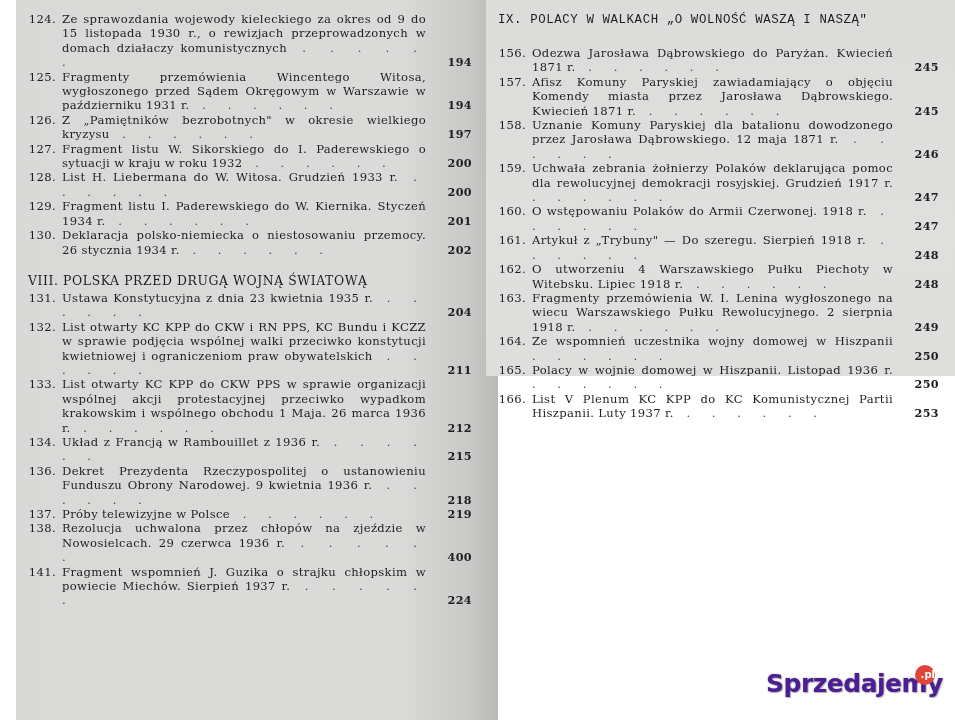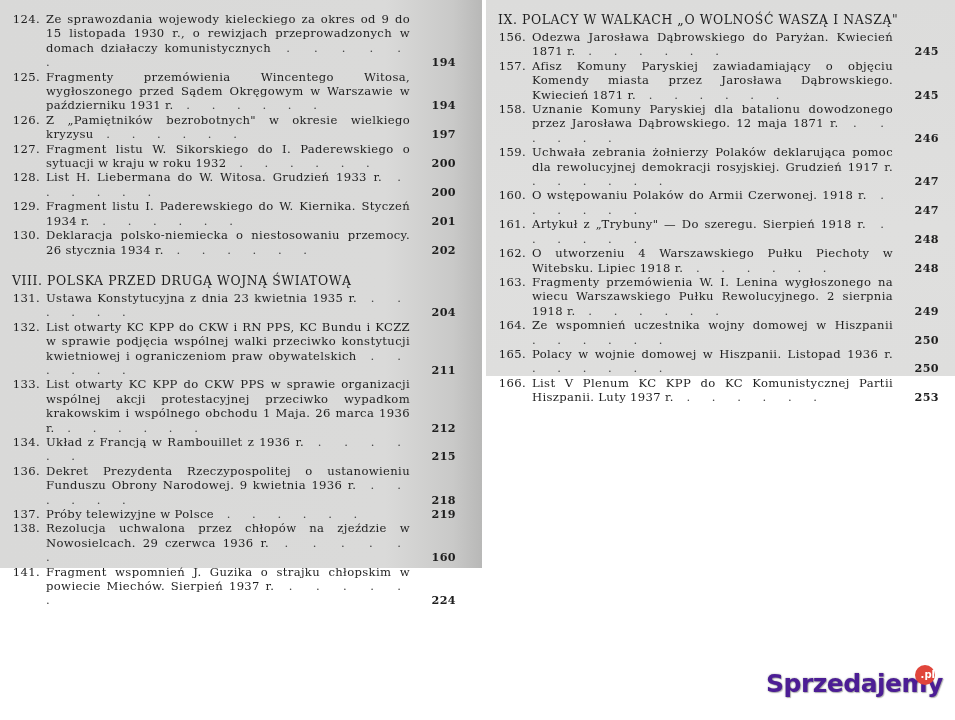--- a/index.html
+++ b/index.html
@@ -7,21 +7,21 @@
     width: 955px; height: 720px; position: relative; overflow: hidden;
     background: #ffffff;
     font-family: "DejaVu Serif", "Liberation Serif", serif;
     color: #1e1e1e;
   }
   .page {
     position: absolute;
     box-sizing: border-box;
   }
   #left-page {
-    left: 0; top: 0; width: 482px; height: 568px;
+    left: 16px; top: 0; width: 482px; height: 720px;
     background: linear-gradient(90deg, #d9d9d8 0%, #dadad9 80%, #c9c9c8 94%, #b8b8b7 100%);
   }
   #right-page {
     left: 486px; top: 0; width: 469px; height: 376px;
     background: linear-gradient(180deg, #dcdcdb 0%, #dfdfde 60%, #dededd 100%);
   }
   .toc {
     position: absolute;
     font-size: 11.6px;
     letter-spacing: 0.35px;
@@ -29,21 +29,21 @@
   #left-toc { left: 12px; top: 12px; width: 444px; }
   #right-toc { left: 12px; top: 10px; width: 441px; }
   .section-heading {
     font-size: 12.4px;
     letter-spacing: 0.6px;
     white-space: nowrap;
     height: 20px;
     line-height: 20px;
   }
   #left-heading { margin-top: 14px; }
-  #right-heading { margin-bottom: 0; }
+  #right-heading { margin-bottom: 16px; font-family: Liberation Mono, monospace; }
   .entry {
     display: flex;
     line-height: 14.4px;
   }
   .entry-num {
     width: 28px; flex: none; text-align: right; padding-right: 6px;
     font-weight: normal;
   }
   .entry-body {
     flex: 1; position: relative;
@@ -131,21 +131,21 @@
         <div class="entry">
           <span class="entry-num">136.</span>
           <span class="entry-body"><span class="entry-title">Dekret Prezydenta Rzeczypospolitej o ustanowieniu Funduszu Obrony Narodowej. 9 kwietnia 1936 r.</span><span class="leader"> . . . . . .</span><span class="entry-page">218</span></span>
         </div>
         <div class="entry">
           <span class="entry-num">137.</span>
           <span class="entry-body"><span class="entry-title">Próby telewizyjne w Polsce</span><span class="leader"> . . . . . .</span><span class="entry-page">219</span></span>
         </div>
         <div class="entry">
           <span class="entry-num">138.</span>
-          <span class="entry-body"><span class="entry-title">Rezolucja uchwalona przez chłopów na zjeździe w Nowosielcach. 29 czerwca 1936 r.</span><span class="leader"> . . . . . .</span><span class="entry-page">160</span></span>
+          <span class="entry-body"><span class="entry-title">Rezolucja uchwalona przez chłopów na zjeździe w Nowosielcach. 29 czerwca 1936 r.</span><span class="leader"> . . . . . .</span><span class="entry-page">400</span></span>
         </div>
         <div class="entry">
           <span class="entry-num">141.</span>
           <span class="entry-body"><span class="entry-title">Fragment wspomnień J. Guzika o strajku chłopskim w powiecie Miechów. Sierpień 1937 r.</span><span class="leader"> . . . . . .</span><span class="entry-page">224</span></span>
         </div>
       </div>
   </div>
 </div>
 
 <div class="page" id="right-page">

